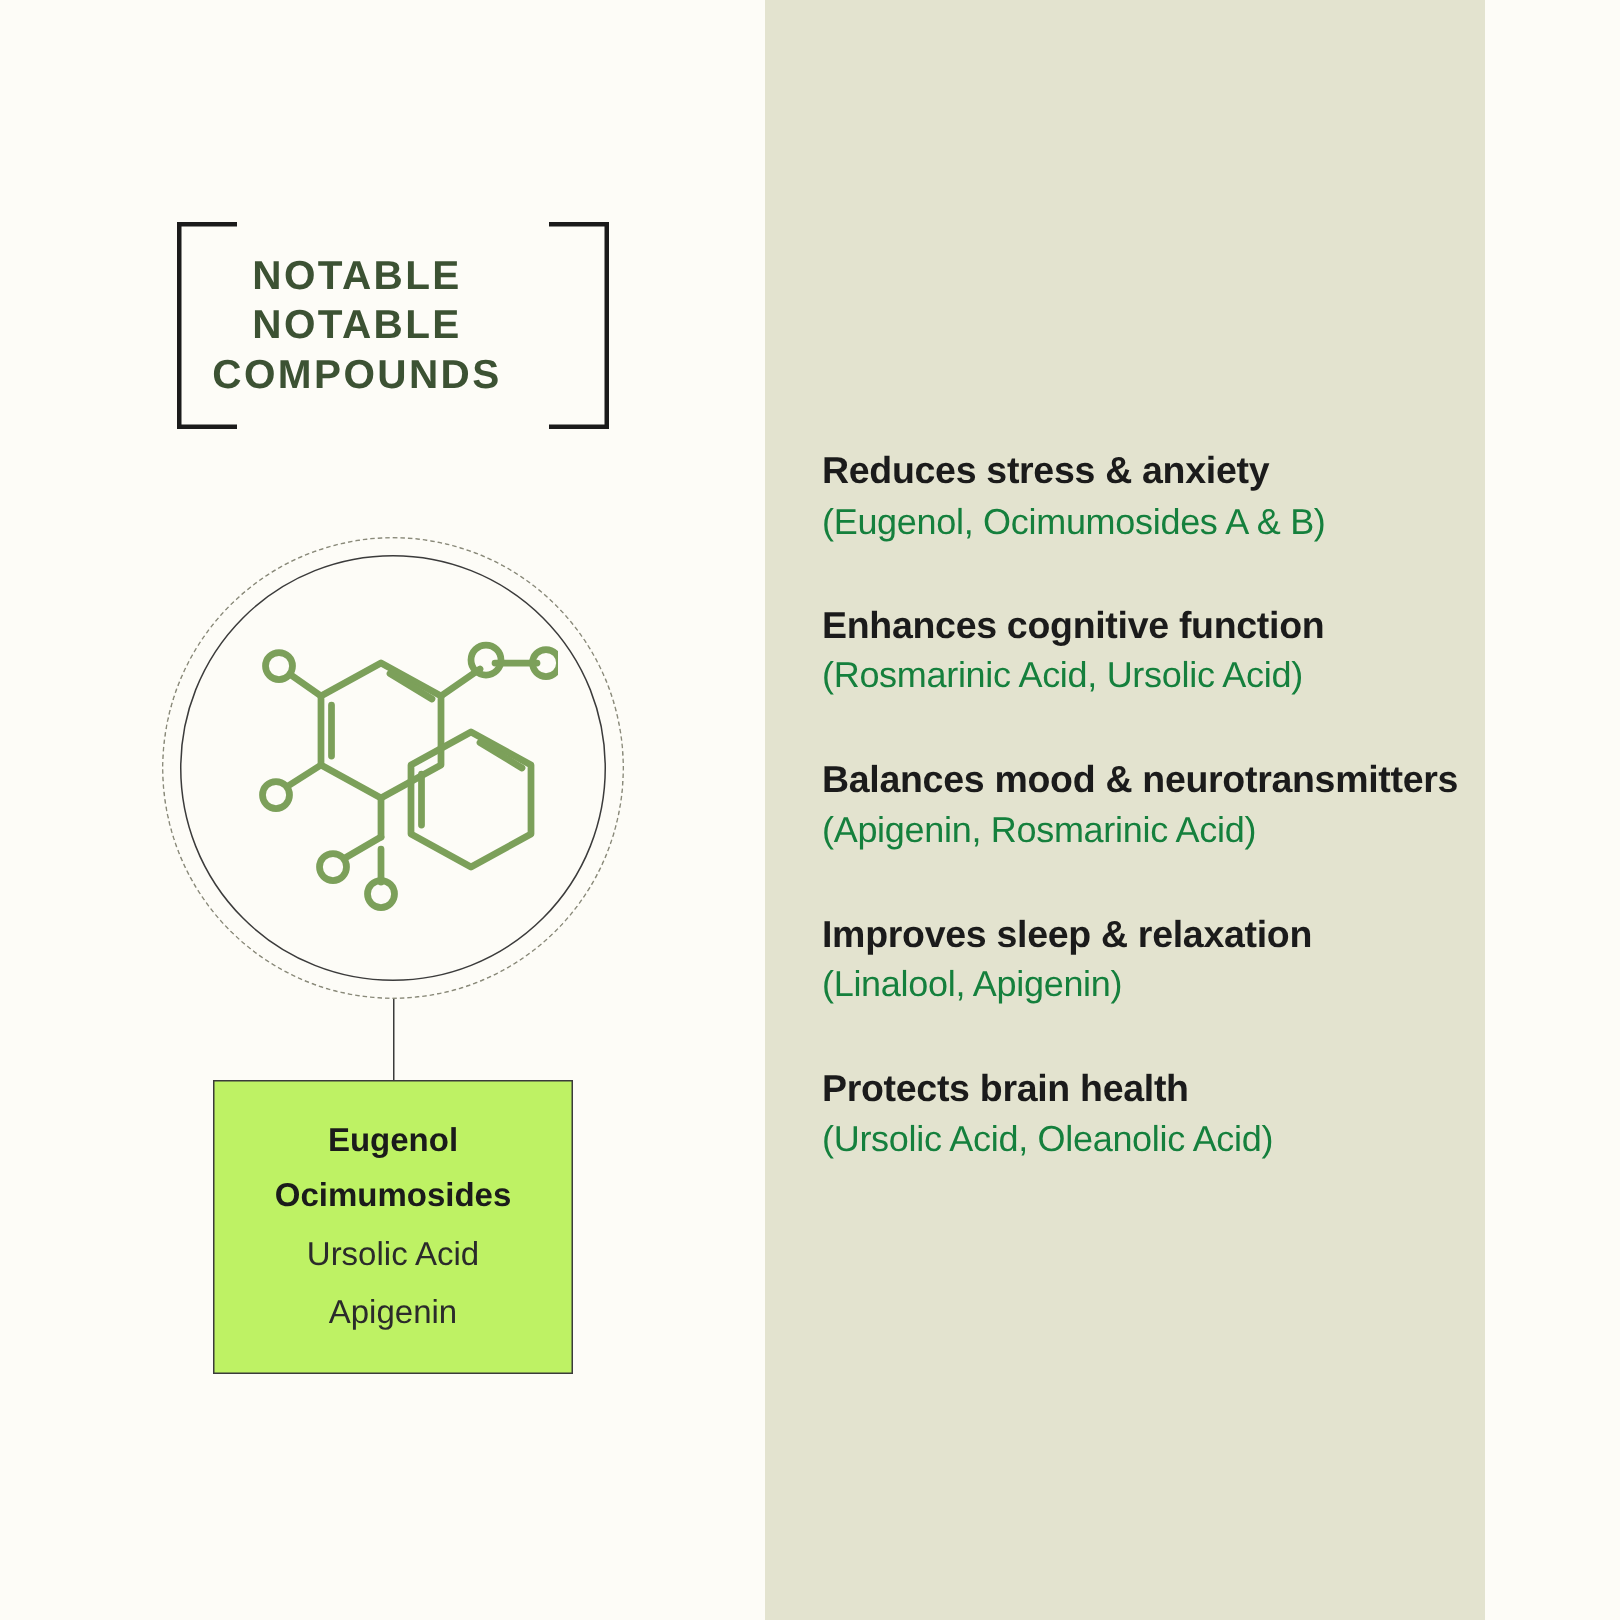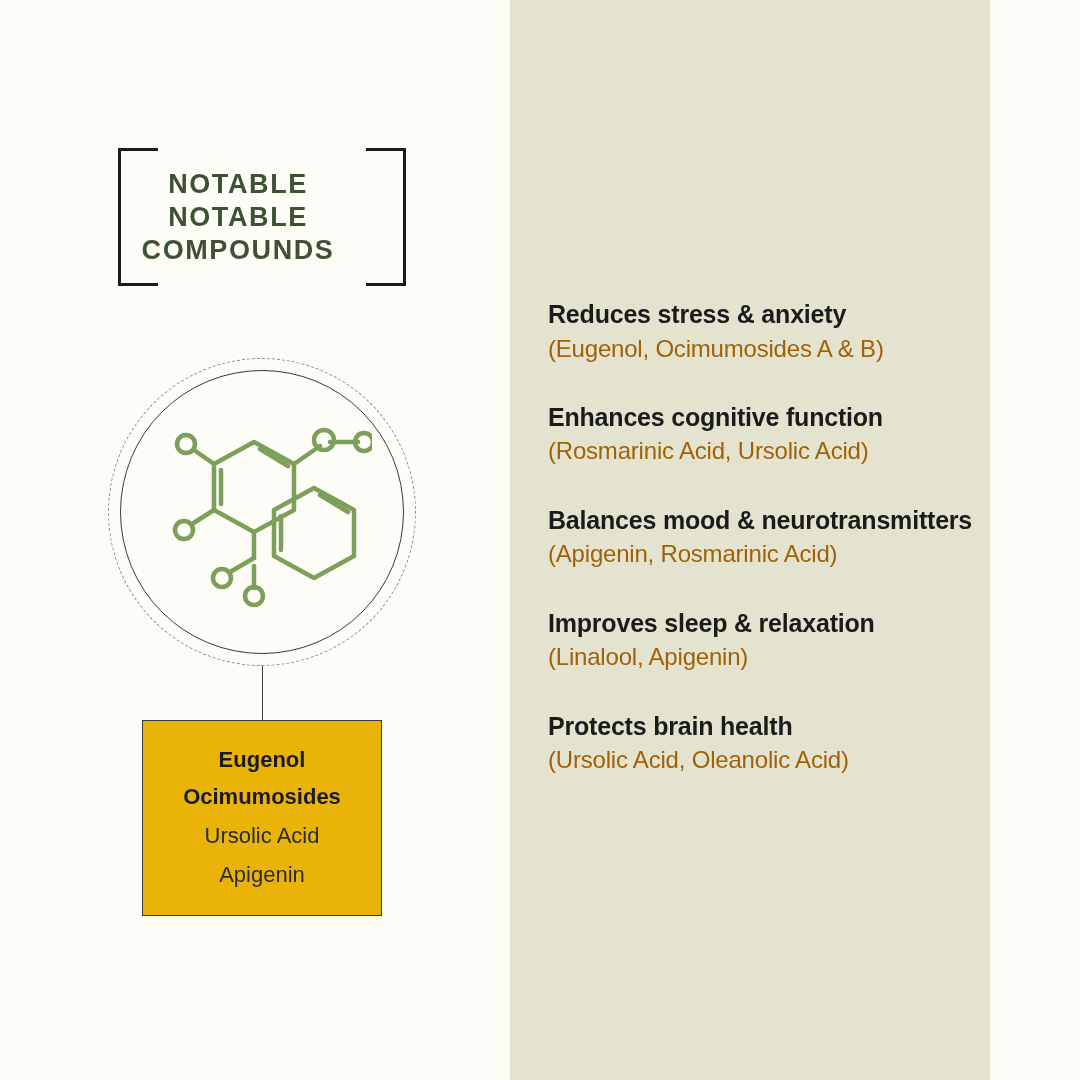--- a/index.html
+++ b/index.html
@@ -41,21 +41,21 @@
   .benefit-title {
     font-size: 25px;
     font-weight: bold;
     color: #1b1b1b;
     line-height: 1.3;
     letter-spacing: -0.2px;
   }
   .benefit-sub {
     font-size: 24px;
     font-weight: normal;
-    color: #a16207;
+    color: #15803d;
     line-height: 1.35;
     margin-top: 2px;
     letter-spacing: -0.2px;
   }
   
   .heading-wrap {
     position: absolute;
     left: 118px;
     top: 148px;
     width: 288px;
@@ -138,21 +138,21 @@
     left: 142px;
     top: 720px;
     width: 240px;
     height: 196px;
     border: 1px solid #3b3b3b;
     box-sizing: border-box;
     display: flex;
     flex-direction: column;
     align-items: center;
     justify-content: center;
-    background: #eab308;
+    background: #bef264;
   }
   .label-bold {
     font-size: 22px;
     font-weight: bold;
     color: #1b1b1b;
     line-height: 1.7;
     text-align: center;
   }
   .label-regular {
     font-size: 22px;

